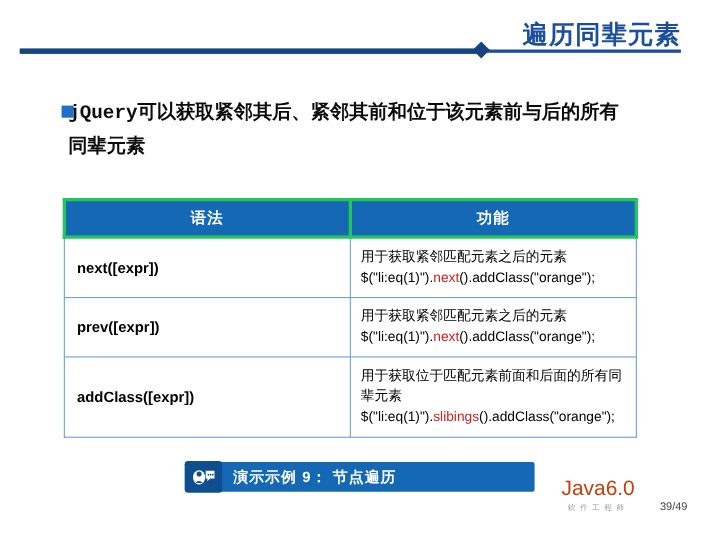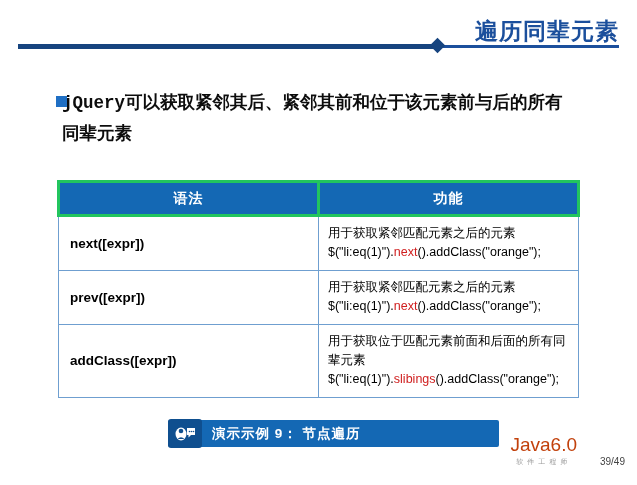--- a/index.html
+++ b/index.html
@@ -133,21 +133,20 @@
 
   
   .demo-bar {
     position: absolute;
     left: 168px;
     top: 420px;
     width: 318px;
     height: 27px;
     background: #1468b4;
     border-radius: 2px;
-    padding-left: 13px;
   }
   .demo-label {
     position: absolute;
     left: 44px;
     top: 5px;
     font-size: 13.5px;
     font-weight: bold;
     color: #ffffff;
     letter-spacing: 1px;
   }

